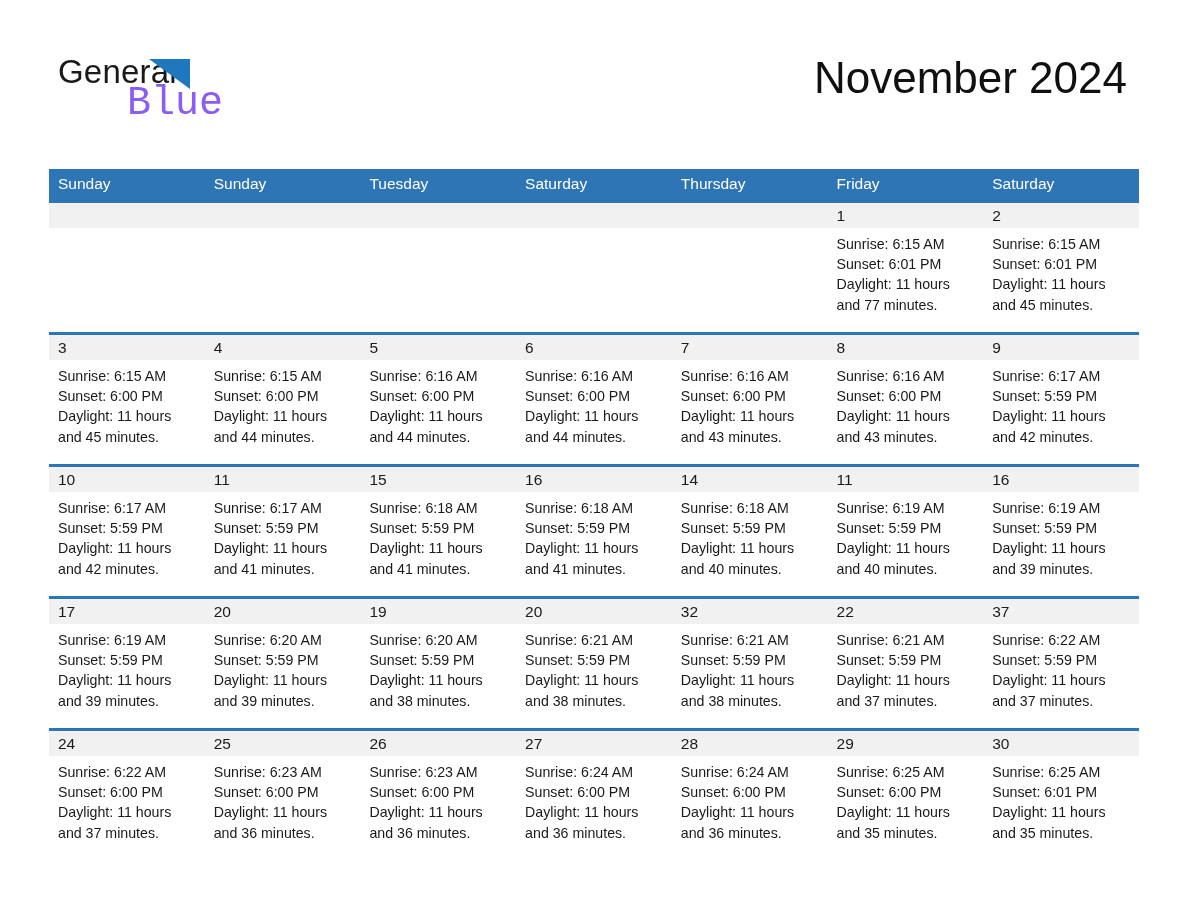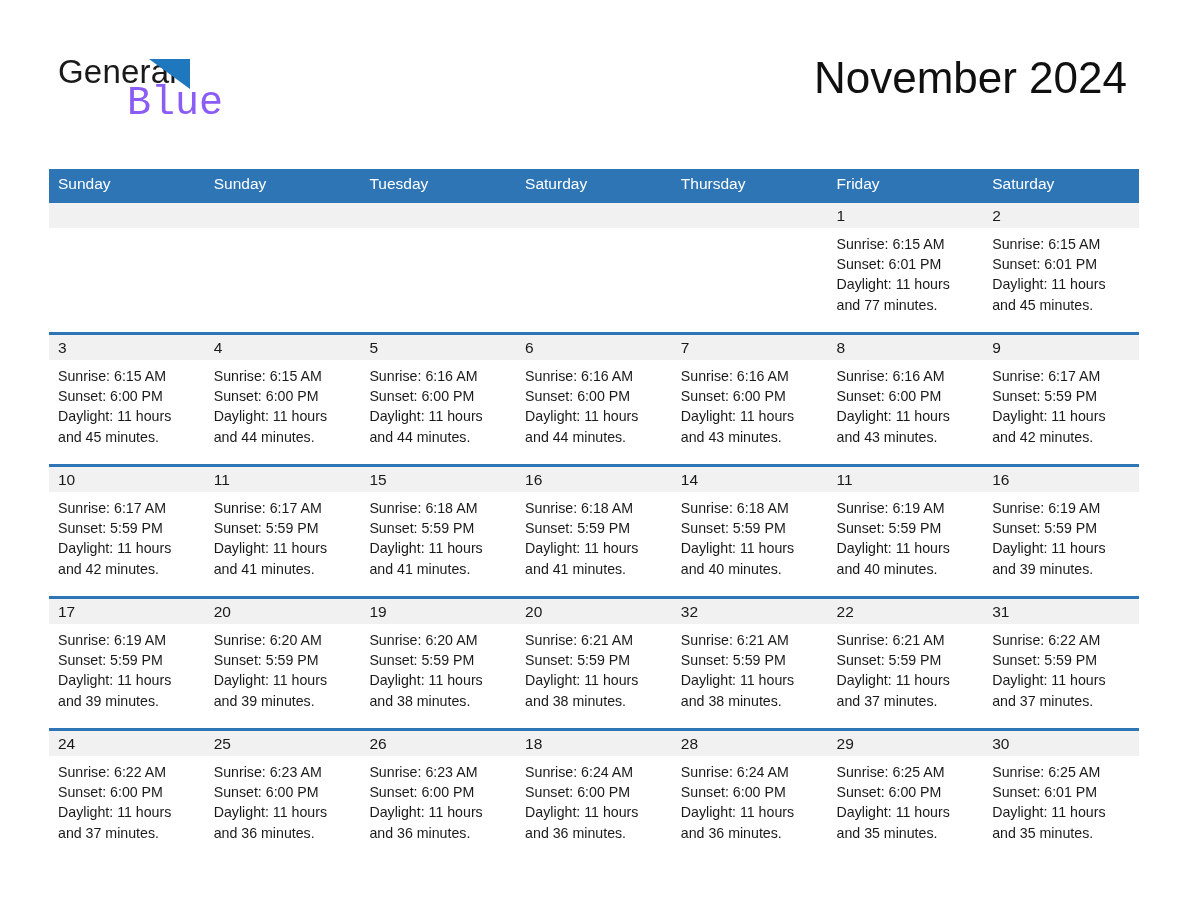--- a/index.html
+++ b/index.html
@@ -431,21 +431,21 @@
           <td>
             <div class="daynum-band"><span class="daynum">22</span></div>
             <div class="cell-body">
               <div class="cell-line">Sunrise: 6:21 AM</div>
               <div class="cell-line">Sunset: 5:59 PM</div>
               <div class="cell-line">Daylight: 11 hours</div>
               <div class="cell-line">and 37 minutes.</div>
             </div>
           </td>
           <td>
-            <div class="daynum-band"><span class="daynum">31</span></div>
+            <div class="daynum-band"><span class="daynum">37</span></div>
             <div class="cell-body">
               <div class="cell-line">Sunrise: 6:22 AM</div>
               <div class="cell-line">Sunset: 5:59 PM</div>
               <div class="cell-line">Daylight: 11 hours</div>
               <div class="cell-line">and 37 minutes.</div>
             </div>
           </td>
         </tr>
         <tr>
           <td>
@@ -469,21 +469,21 @@
           <td>
             <div class="daynum-band"><span class="daynum">26</span></div>
             <div class="cell-body">
               <div class="cell-line">Sunrise: 6:23 AM</div>
               <div class="cell-line">Sunset: 6:00 PM</div>
               <div class="cell-line">Daylight: 11 hours</div>
               <div class="cell-line">and 36 minutes.</div>
             </div>
           </td>
           <td>
-            <div class="daynum-band"><span class="daynum">18</span></div>
+            <div class="daynum-band"><span class="daynum">27</span></div>
             <div class="cell-body">
               <div class="cell-line">Sunrise: 6:24 AM</div>
               <div class="cell-line">Sunset: 6:00 PM</div>
               <div class="cell-line">Daylight: 11 hours</div>
               <div class="cell-line">and 36 minutes.</div>
             </div>
           </td>
           <td>
             <div class="daynum-band"><span class="daynum">28</span></div>
             <div class="cell-body">

